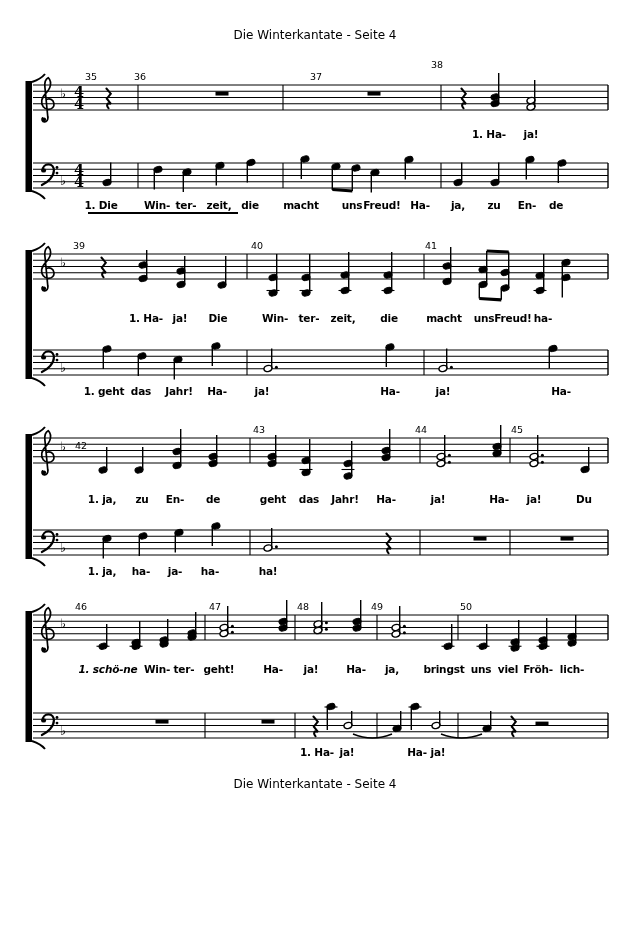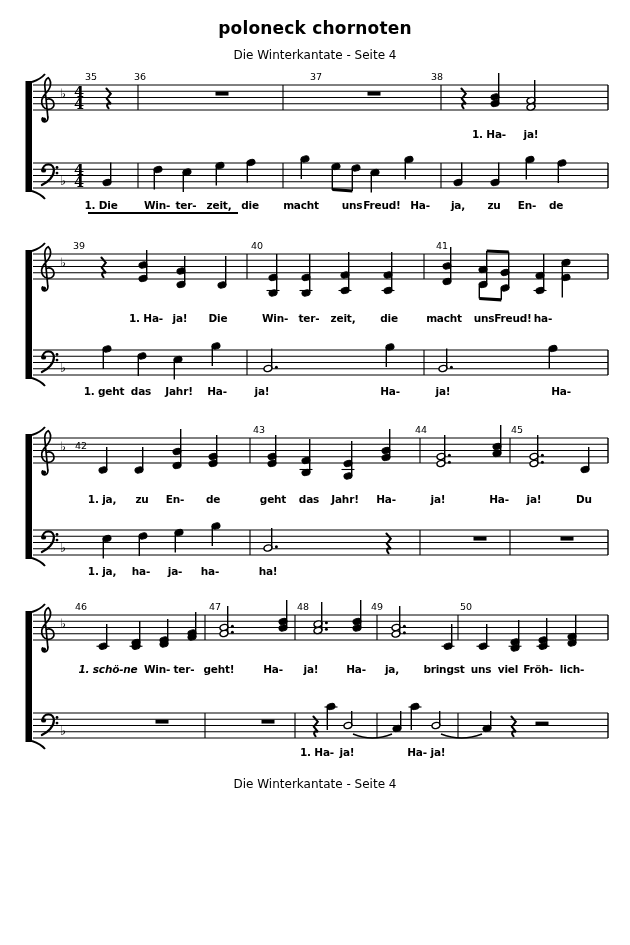--- a/index.html
+++ b/index.html
@@ -16,21 +16,20 @@
          white-space:nowrap;letter-spacing:-0.2px;
          font-family:"DejaVu Sans","Liberation Sans",sans-serif;}
   .footer{position:absolute;top:777px;left:0;width:630px;text-align:center;}
   .footer-subtitle{font-size:12px;}
   .footer-url{font-size:15px;font-weight:700;margin-top:7px;}
 </style>
 </head>
 <body>
 
 <div class="header">
-  <div class="title">poloneck chornoten</div>
   <div class="subtitle">Die Winterkantate - Seite 4</div>
 </div>
 
 <svg id="score" width="630" height="945" viewBox="0 0 630 945">
   <defs>
     <g id="gclef">
       <path d="M10.8,40.5 L7.9,10.5 C7.4,5.5 9.2,2.2 11.2,1.2 C13.4,3.4 14.1,7.6 12.7,11.2 C10.9,15.8 5.8,18.6 4.8,23.6 C3.8,28.8 7.3,32.8 11.5,32.8 C15.3,32.8 17.5,30 16.9,26.8 C16.3,23.4 12.9,21.6 10.1,22.8" fill="none" stroke="#000" stroke-width="1.7" stroke-linecap="round"></path>
       <path d="M10.8,40.5 C11.3,43.3 9.7,45.5 7.4,45.3 C5.2,45.1 4.3,42.8 5.6,41.4" fill="none" stroke="#000" stroke-width="1.7" stroke-linecap="round"></path>
       <circle cx="7.1" cy="43" r="2" fill="#000"></circle>
     </g>
@@ -372,39 +371,39 @@
     <ellipse cx="487" cy="728.5" rx="4.1" ry="3" transform="rotate(-17 487 728.5)" fill="#000" stroke="#000" stroke-width="1"></ellipse>
     <line x1="490.7" y1="728.5" x2="490.7" y2="711" stroke="#000" stroke-width="1.4"></line>
     <path d="M353,734 Q372.5,742 392,734" stroke="#000" stroke-width="1.4" fill="none"></path>
     <path d="M441,734 Q461.5,742 482,734" stroke="#000" stroke-width="1.4" fill="none"></path>
   </svg>
 
 <div id="overlay">
     <span class="mnum" style="left: 91px; top: 71px;">35</span>
     <span class="mnum" style="left: 140px; top: 71px;">36</span>
     <span class="mnum" style="left: 301px; top: 71px; margin-left: 15px;">37</span>
-    <span class="mnum" style="left: 437px; top: 71px;">38</span>
+    <span class="mnum" style="left: 437px; top: 59px;">38</span>
     <span class="lyric" style="left: 489px; top: 128px;">1. Ha-</span>
     <span class="lyric" style="left: 531px; top: 128px;">ja!</span>
     <span class="lyric" style="left: 101px; top: 199px;">1. Die</span>
     <span class="lyric" style="left: 157px; top: 199px;">Win-</span>
     <span class="lyric" style="left: 186px; top: 199px;">ter-</span>
     <span class="lyric" style="left: 219px; top: 199px;">zeit,</span>
     <span class="lyric" style="left: 250px; top: 199px;">die</span>
     <span class="lyric" style="left: 301px; top: 199px;">macht</span>
     <span class="lyric" style="left: 352px; top: 199px;">uns</span>
     <span class="lyric" style="left: 382px; top: 199px;">Freud!</span>
     <span class="lyric" style="left: 420px; top: 199px;">Ha-</span>
     <span class="lyric" style="left: 458px; top: 199px;">ja,</span>
     <span class="lyric" style="left: 494px; top: 199px;">zu</span>
     <span class="lyric" style="left: 527px; top: 199px;">En-</span>
     <span class="lyric" style="left: 556px; top: 199px;">de</span>
     <span class="mnum" style="left: 79px; top: 240px;">39</span>
     <span class="mnum" style="left: 257px; top: 240px;">40</span>
-    <span class="mnum" style="left: 431px; top: 240px; margin-left: 11px;">41</span>
+    <span class="mnum" style="left: 431px; top: 240px;">41</span>
     <span class="lyric" style="left: 146px; top: 312px;">1. Ha-</span>
     <span class="lyric" style="left: 180px; top: 312px;">ja!</span>
     <span class="lyric" style="left: 218px; top: 312px;">Die</span>
     <span class="lyric" style="left: 275px; top: 312px;">Win-</span>
     <span class="lyric" style="left: 309px; top: 312px;">ter-</span>
     <span class="lyric" style="left: 343px; top: 312px;">zeit,</span>
     <span class="lyric" style="left: 389px; top: 312px;">die</span>
     <span class="lyric" style="left: 444px; top: 312px;">macht</span>
     <span class="lyric" style="left: 484px; top: 312px;">uns</span>
     <span class="lyric" style="left: 513px; top: 312px;">Freud!</span>

